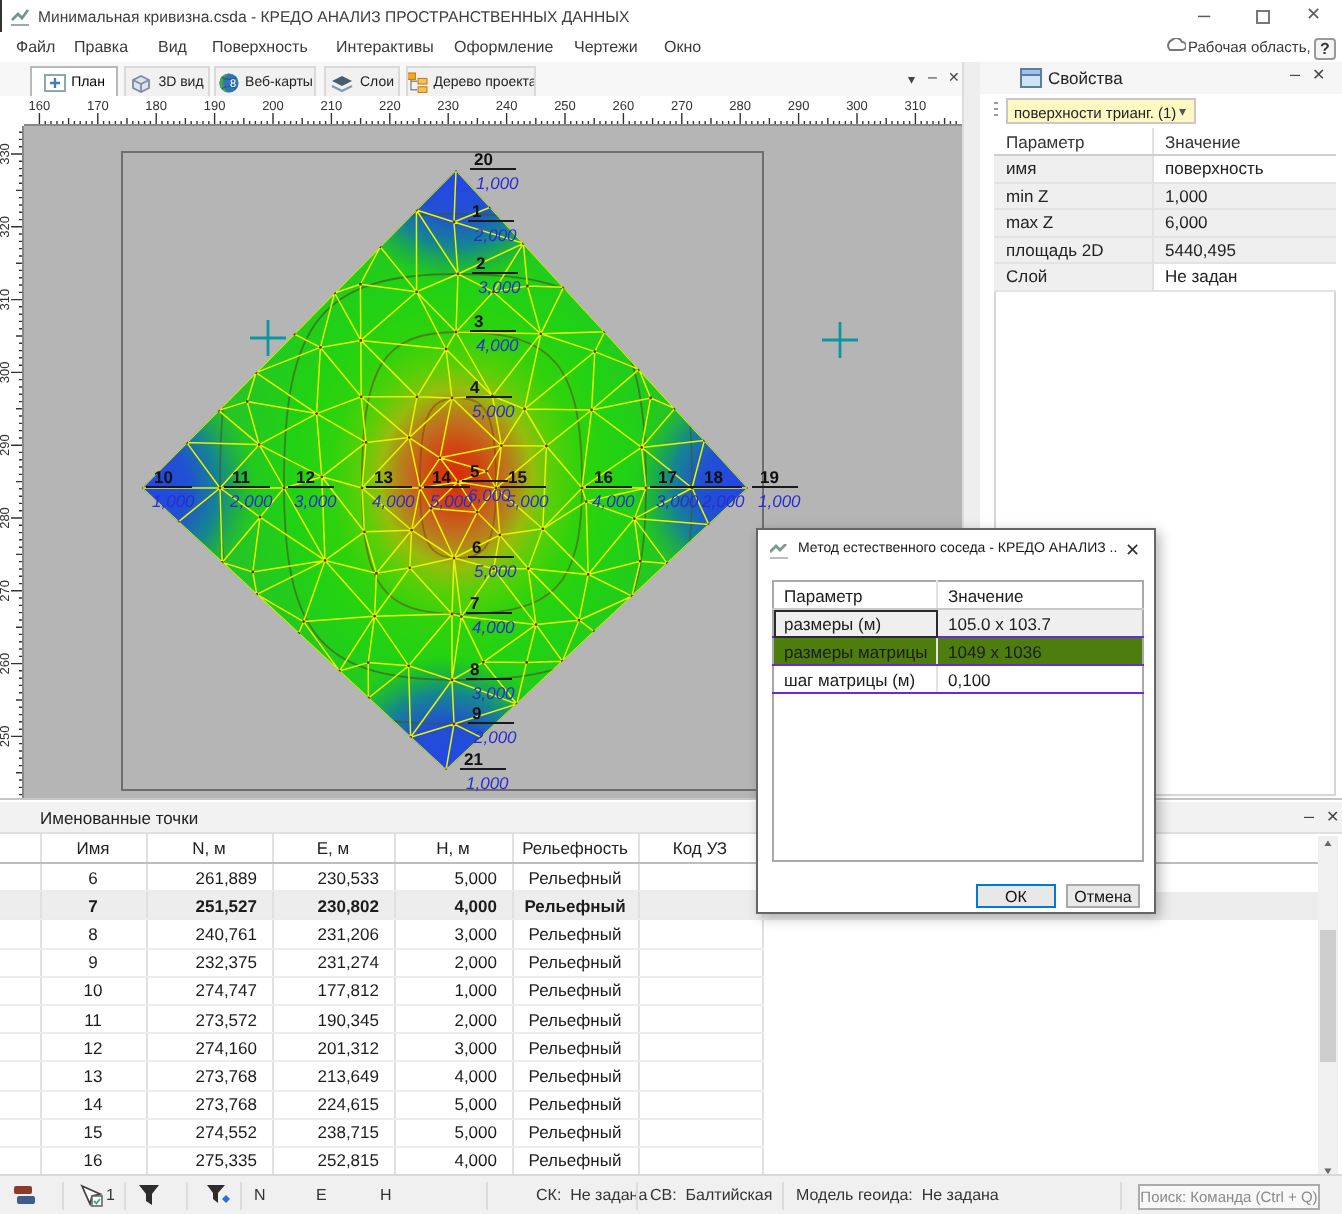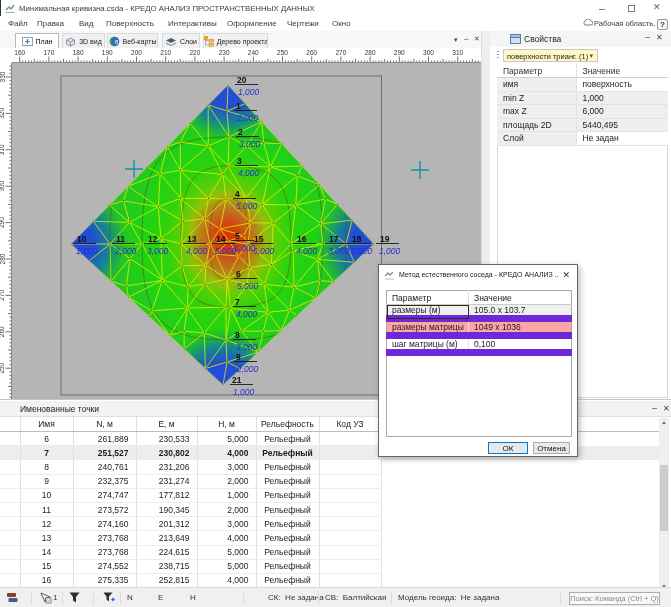--- a/index.html
+++ b/index.html
@@ -49,26 +49,26 @@
 
 #sbar{left:0;top:587px;width:671px;height:20px;background:#f0f0f0;border-top:1px solid #d9d9d9;font-size:8px;color:#333;}
 #sbar span{position:absolute;top:5px;}
 #search{position:absolute;left:569px;top:4px;width:91px;height:13px;border:1px solid #ababab;background:#f8f8f8;color:#8a8a8a;font-size:7.5px;text-align:center;line-height:12px;}
 
 #dlg{left:378px;top:264px;width:200px;height:193px;background:#fff;border:1px solid #666;box-shadow:2px 2px 6px rgba(0,0,0,0.28);z-index:50;}
 #dlg .tbar{position:absolute;left:0;top:0;width:100%;height:21px;background:#fff;}
 #dlg .tbar .t{position:absolute;left:20px;top:6px;font-size:8.2px;color:#1a1a1a;white-space:nowrap;}
 #dlg .tbar .x{position:absolute;right:7px;top:5px;font-size:9px;color:#333;background:#fff;padding-left:3px;}
 #dtable{position:absolute;left:7px;top:25px;width:186px;height:141px;border:1px solid #a9a9a9;border-collapse:collapse;font-size:8.5px;color:#1c1c1c;background:#fff;}
-#dtable td{height:14px;padding:0 0 0 5px;border-bottom:7px solid #6d28d9;}
+#dtable td{height:14px;padding:0 0 0 5px;border-bottom:1px solid #6d28d9;}
 #dtable tr.h td{border-bottom:1px solid #c9c9c9;}
 #dtable td.p{width:82px;border-right:1px solid #e3e3e3;}
 #dtable tr.r1 td{background:#efefef;}
 #dtable tr.r1 td.p{outline:1px solid #2b2b2b;outline-offset:-1px;}
-#dtable tr.r2 td{background:#fca5a5;}
+#dtable tr.r2 td{background:#4d7c0f;}
 .dbtn{position:absolute;top:177px;height:12px;font-size:8px;text-align:center;line-height:11px;background:#e9e9e9;border:1px solid #a9a9a9;color:#111;}
 #okbtn{left:109px;width:40px;border:1px solid #0078d7;background:#e8e8e8;}
 #cnbtn{left:154px;width:37px;}
 </style></head><body>
 
 <div class="abs" id="title">
  <svg class="abs" style="left:5px;top:4px" width="11" height="10" viewBox="0 0 11 10">
       <path d="M1 6l3-3 2 2 3-4" stroke="#6f9595" stroke-width="1.4" fill="none"></path>
       <path d="M0.5 8.5h9" stroke="#9aaab5" stroke-width="1"></path>
     </svg>

